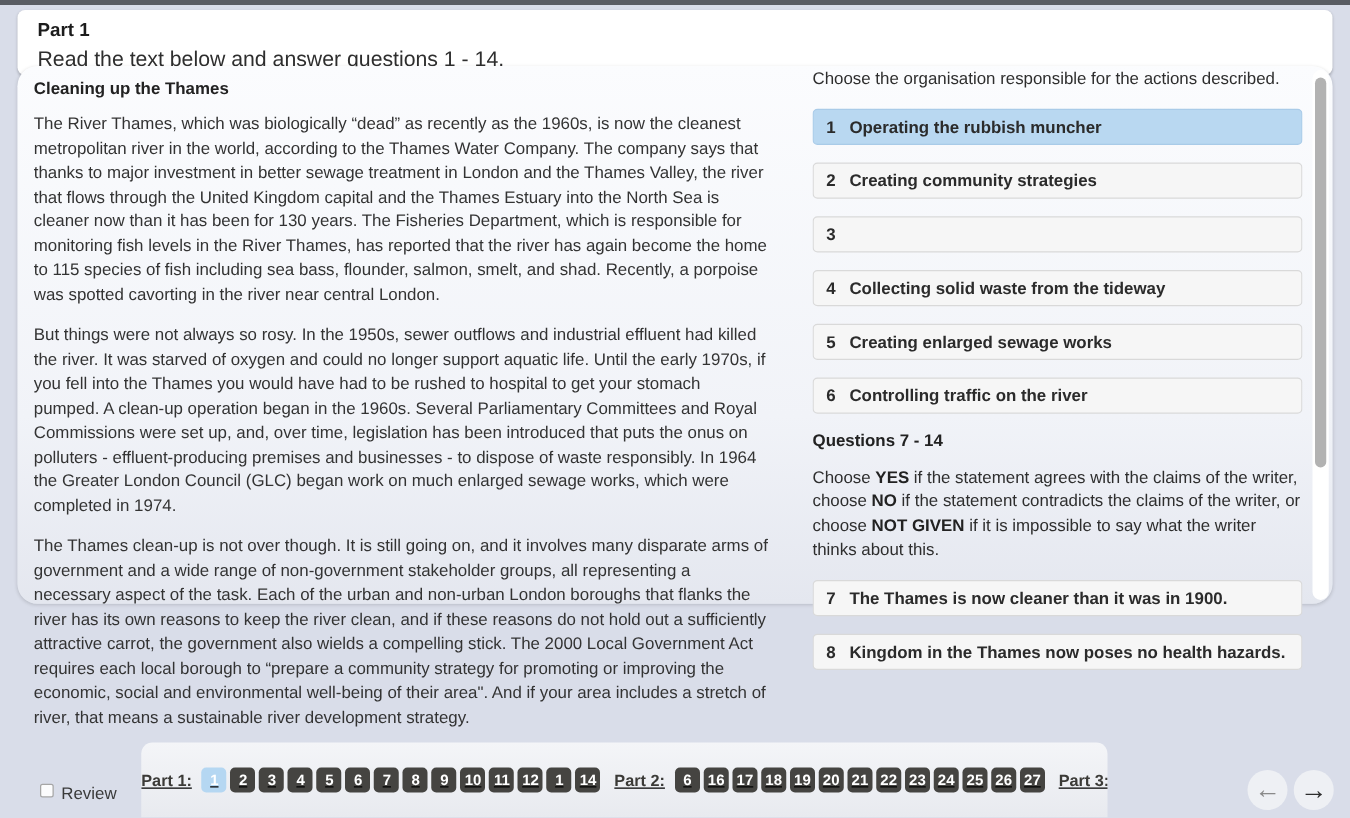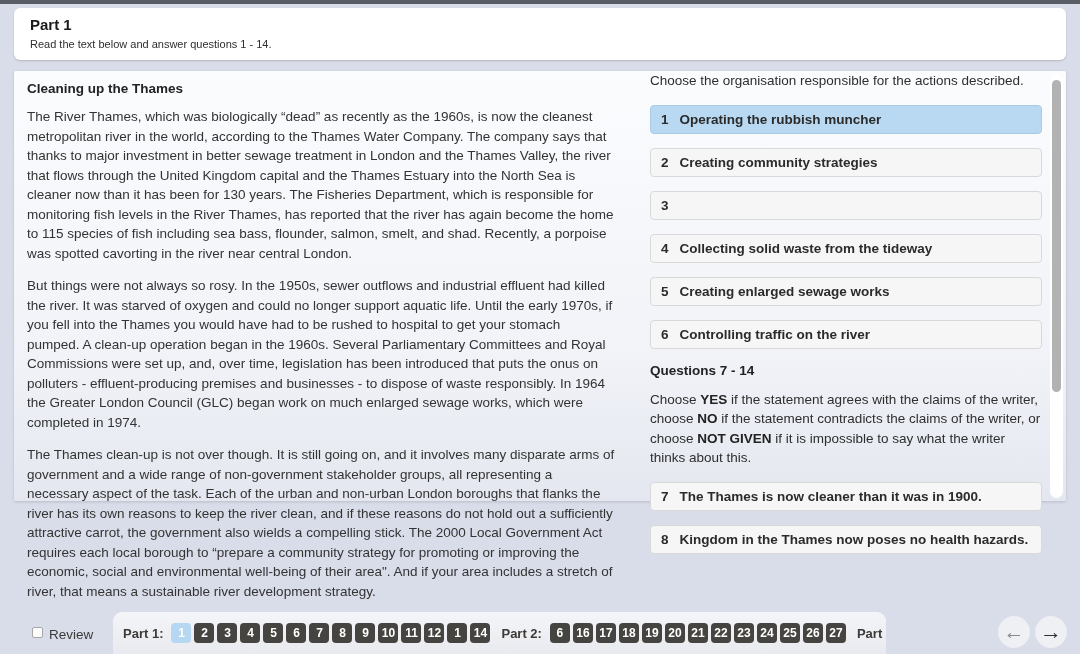--- a/index.html
+++ b/index.html
@@ -11,27 +11,27 @@
   }
   .top-strip { position:absolute; top:0; left:0; right:0; height:4px; background:#5a5d63; }
 
   
   .header-card {
     position:absolute; left:14px; right:14px; top:8px; height:52px;
     background:#ffffff; border-radius:6px; box-shadow:0 1px 2px rgba(0,0,0,.18);
     padding:8px 16px; box-sizing:border-box;
   }
   .header-title { font-size:15px; font-weight:bold; color:#1c1c1c; margin:0 0 5px 0; }
-  .header-sub { font-size:11px; color:#2e2e2e; }
+  .header-sub { font-size:17px; color:#2e2e2e; }
 
   
   .content-card {
-    position:absolute; left:14px; right:14px; top:71px; height:430px;
+    position:absolute; left:14px; right:14px; top:53px; height:430px;
     background:linear-gradient(180deg,#fbfcfe 0%,#f1f3f8 65%,#e4e7ef 100%);
-    border-radius:2px; box-shadow:0 1px 3px rgba(0,0,0,.15);
+    border-radius:16px; box-shadow:0 1px 3px rgba(0,0,0,.15);
   }
   .passage {
     position:absolute; left:13px; top:0; width:588px; height:534px; overflow:hidden;
   }
   .passage-title { font-size:13.5px; font-weight:bold; color:#222; margin:10px 0 11px 0; }
   .passage p { font-size:13.5px; line-height:19.5px; color:#333; margin:0 0 13px 0; }
 
   .questions {
     position:absolute; left:636px; top:0; width:392px; height:534px; overflow:hidden;
   }
@@ -61,25 +61,25 @@
   .review-wrap {
     position:absolute; left:32px; bottom:12px;
     display:flex; align-items:flex-start; gap:6px;
     font-size:13.5px; color:#3a3a3a;margin-top:48px;
   }
   .review-box {
     width:11px; height:11px; border:1px solid #a6a6a6; border-radius:2px;
     background:#fcfcfd; box-sizing:border-box; cursor:pointer;
   }
   .palette {
-    position:absolute; left:113px; bottom:0; width:773px; height:42px;
+    position:absolute; left:113px; bottom:0; width:773px; height:60px;
     background:linear-gradient(180deg,#f4f5f8 0%,#e8eaef 100%);
     border-radius:9px 9px 0 0;
-    display:flex; align-items:center; padding-left:10px; box-sizing:border-box;
-    overflow:hidden; white-space:nowrap;
+    display:flex; align-items:center; box-sizing:border-box;
+    overflow:hidden; white-space:nowrap;text-decoration:underline;
   }
   .part-label { font-size:13px; font-weight:bold; color:#3b3a37; margin-right:8px; flex:none; }
   .part-label + .part-label, .nav-btn + .part-label { margin-left:8px; }
   .nav-btn {
     flex:none; width:20px; height:20px; border-radius:4px;
     background:#454441; color:#fff; font-size:12px; font-weight:bold;
     line-height:20px; text-align:center; margin-right:3px; cursor:pointer;
   }
   .nav-btn.active { background:#b5d7f2; }
 

